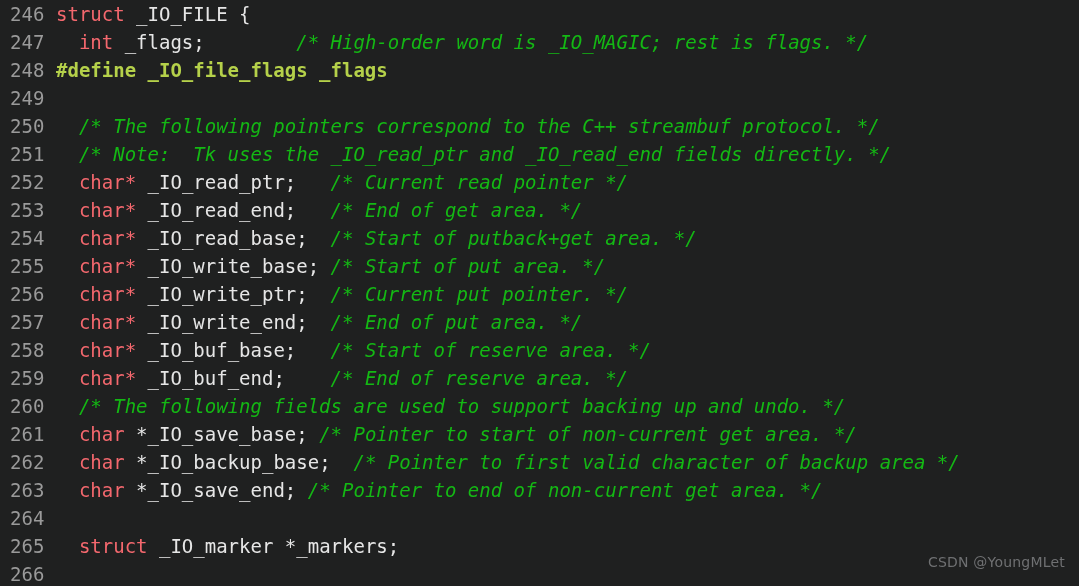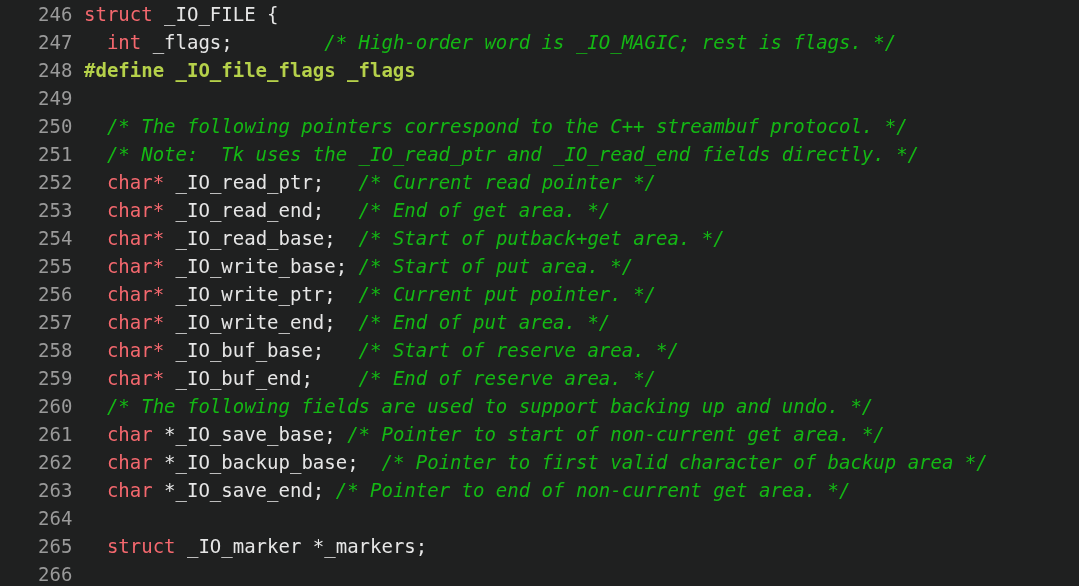--- a/index.html
+++ b/index.html
@@ -27,21 +27,20 @@
     bottom: 0;
     padding-top: 0px;
     white-space: pre;
   }
   .line {
     display: block;
     height: 28px;
     line-height: 28px;
     white-space: pre;
     overflow: visible;
-    margin-left: 28px;
   }
   .ln {
     display: inline-block;
     width: 56px;
     padding-right: 10px;
     box-sizing: border-box;
     text-align: left;
     padding-left: 10px;
     color: #9a9a9a;
     -webkit-user-select: none;
@@ -84,15 +83,16 @@
     user-select: none;
   }
 </style>
 </head>
 <body>
 
 <div id="editor">
 
   <div class="code-area" id="code-area"><div class="line"><span class="ln">246</span><span class="src"><span class="kw">struct</span><span class="src"> </span><span class="id">_IO_FILE</span><span class="src"> </span><span class="pun">{</span></span></div><div class="line"><span class="ln">247</span><span class="src"><span class="src">  </span><span class="kw">int</span><span class="src"> </span><span class="id">_flags;</span><span class="src">        </span><span class="cm">/* High-order word is _IO_MAGIC; rest is flags. */</span></span></div><div class="line"><span class="ln">248</span><span class="src"><span class="pp">#define _IO_file_flags _flags</span></span></div><div class="line"><span class="ln">249</span><span class="src"></span></div><div class="line"><span class="ln">250</span><span class="src"><span class="src">  </span><span class="cm">/* The following pointers correspond to the C++ streambuf protocol. */</span></span></div><div class="line"><span class="ln">251</span><span class="src"><span class="src">  </span><span class="cm">/* Note:  Tk uses the _IO_read_ptr and _IO_read_end fields directly. */</span></span></div><div class="line"><span class="ln">252</span><span class="src"><span class="src">  </span><span class="kw">char</span><span class="op">*</span><span class="src"> </span><span class="id">_IO_read_ptr;</span><span class="src">   </span><span class="cm">/* Current read pointer */</span></span></div><div class="line"><span class="ln">253</span><span class="src"><span class="src">  </span><span class="kw">char</span><span class="op">*</span><span class="src"> </span><span class="id">_IO_read_end;</span><span class="src">   </span><span class="cm">/* End of get area. */</span></span></div><div class="line"><span class="ln">254</span><span class="src"><span class="src">  </span><span class="kw">char</span><span class="op">*</span><span class="src"> </span><span class="id">_IO_read_base;</span><span class="src">  </span><span class="cm">/* Start of putback+get area. */</span></span></div><div class="line"><span class="ln">255</span><span class="src"><span class="src">  </span><span class="kw">char</span><span class="op">*</span><span class="src"> </span><span class="id">_IO_write_base;</span><span class="src"> </span><span class="cm">/* Start of put area. */</span></span></div><div class="line"><span class="ln">256</span><span class="src"><span class="src">  </span><span class="kw">char</span><span class="op">*</span><span class="src"> </span><span class="id">_IO_write_ptr;</span><span class="src">  </span><span class="cm">/* Current put pointer. */</span></span></div><div class="line"><span class="ln">257</span><span class="src"><span class="src">  </span><span class="kw">char</span><span class="op">*</span><span class="src"> </span><span class="id">_IO_write_end;</span><span class="src">  </span><span class="cm">/* End of put area. */</span></span></div><div class="line"><span class="ln">258</span><span class="src"><span class="src">  </span><span class="kw">char</span><span class="op">*</span><span class="src"> </span><span class="id">_IO_buf_base;</span><span class="src">   </span><span class="cm">/* Start of reserve area. */</span></span></div><div class="line"><span class="ln">259</span><span class="src"><span class="src">  </span><span class="kw">char</span><span class="op">*</span><span class="src"> </span><span class="id">_IO_buf_end;</span><span class="src">    </span><span class="cm">/* End of reserve area. */</span></span></div><div class="line"><span class="ln">260</span><span class="src"><span class="src">  </span><span class="cm">/* The following fields are used to support backing up and undo. */</span></span></div><div class="line"><span class="ln">261</span><span class="src"><span class="src">  </span><span class="kw">char</span><span class="src"> </span><span class="id">*_IO_save_base;</span><span class="src"> </span><span class="cm">/* Pointer to start of non-current get area. */</span></span></div><div class="line"><span class="ln">262</span><span class="src"><span class="src">  </span><span class="kw">char</span><span class="src"> </span><span class="id">*_IO_backup_base;</span><span class="src">  </span><span class="cm">/* Pointer to first valid character of backup area */</span></span></div><div class="line"><span class="ln">263</span><span class="src"><span class="src">  </span><span class="kw">char</span><span class="src"> </span><span class="id">*_IO_save_end;</span><span class="src"> </span><span class="cm">/* Pointer to end of non-current get area. */</span></span></div><div class="line"><span class="ln">264</span><span class="src"></span></div><div class="line"><span class="ln">265</span><span class="src"><span class="src">  </span><span class="kw">struct</span><span class="src"> </span><span class="id">_IO_marker</span><span class="src"> </span><span class="id">*_markers;</span></span></div><div class="line"><span class="ln">266</span><span class="src"></span></div></div>
 
+  <div class="wm-csdn">CSDN @YoungMLet</div>
 
 
 </div>
 
 </body></html>

